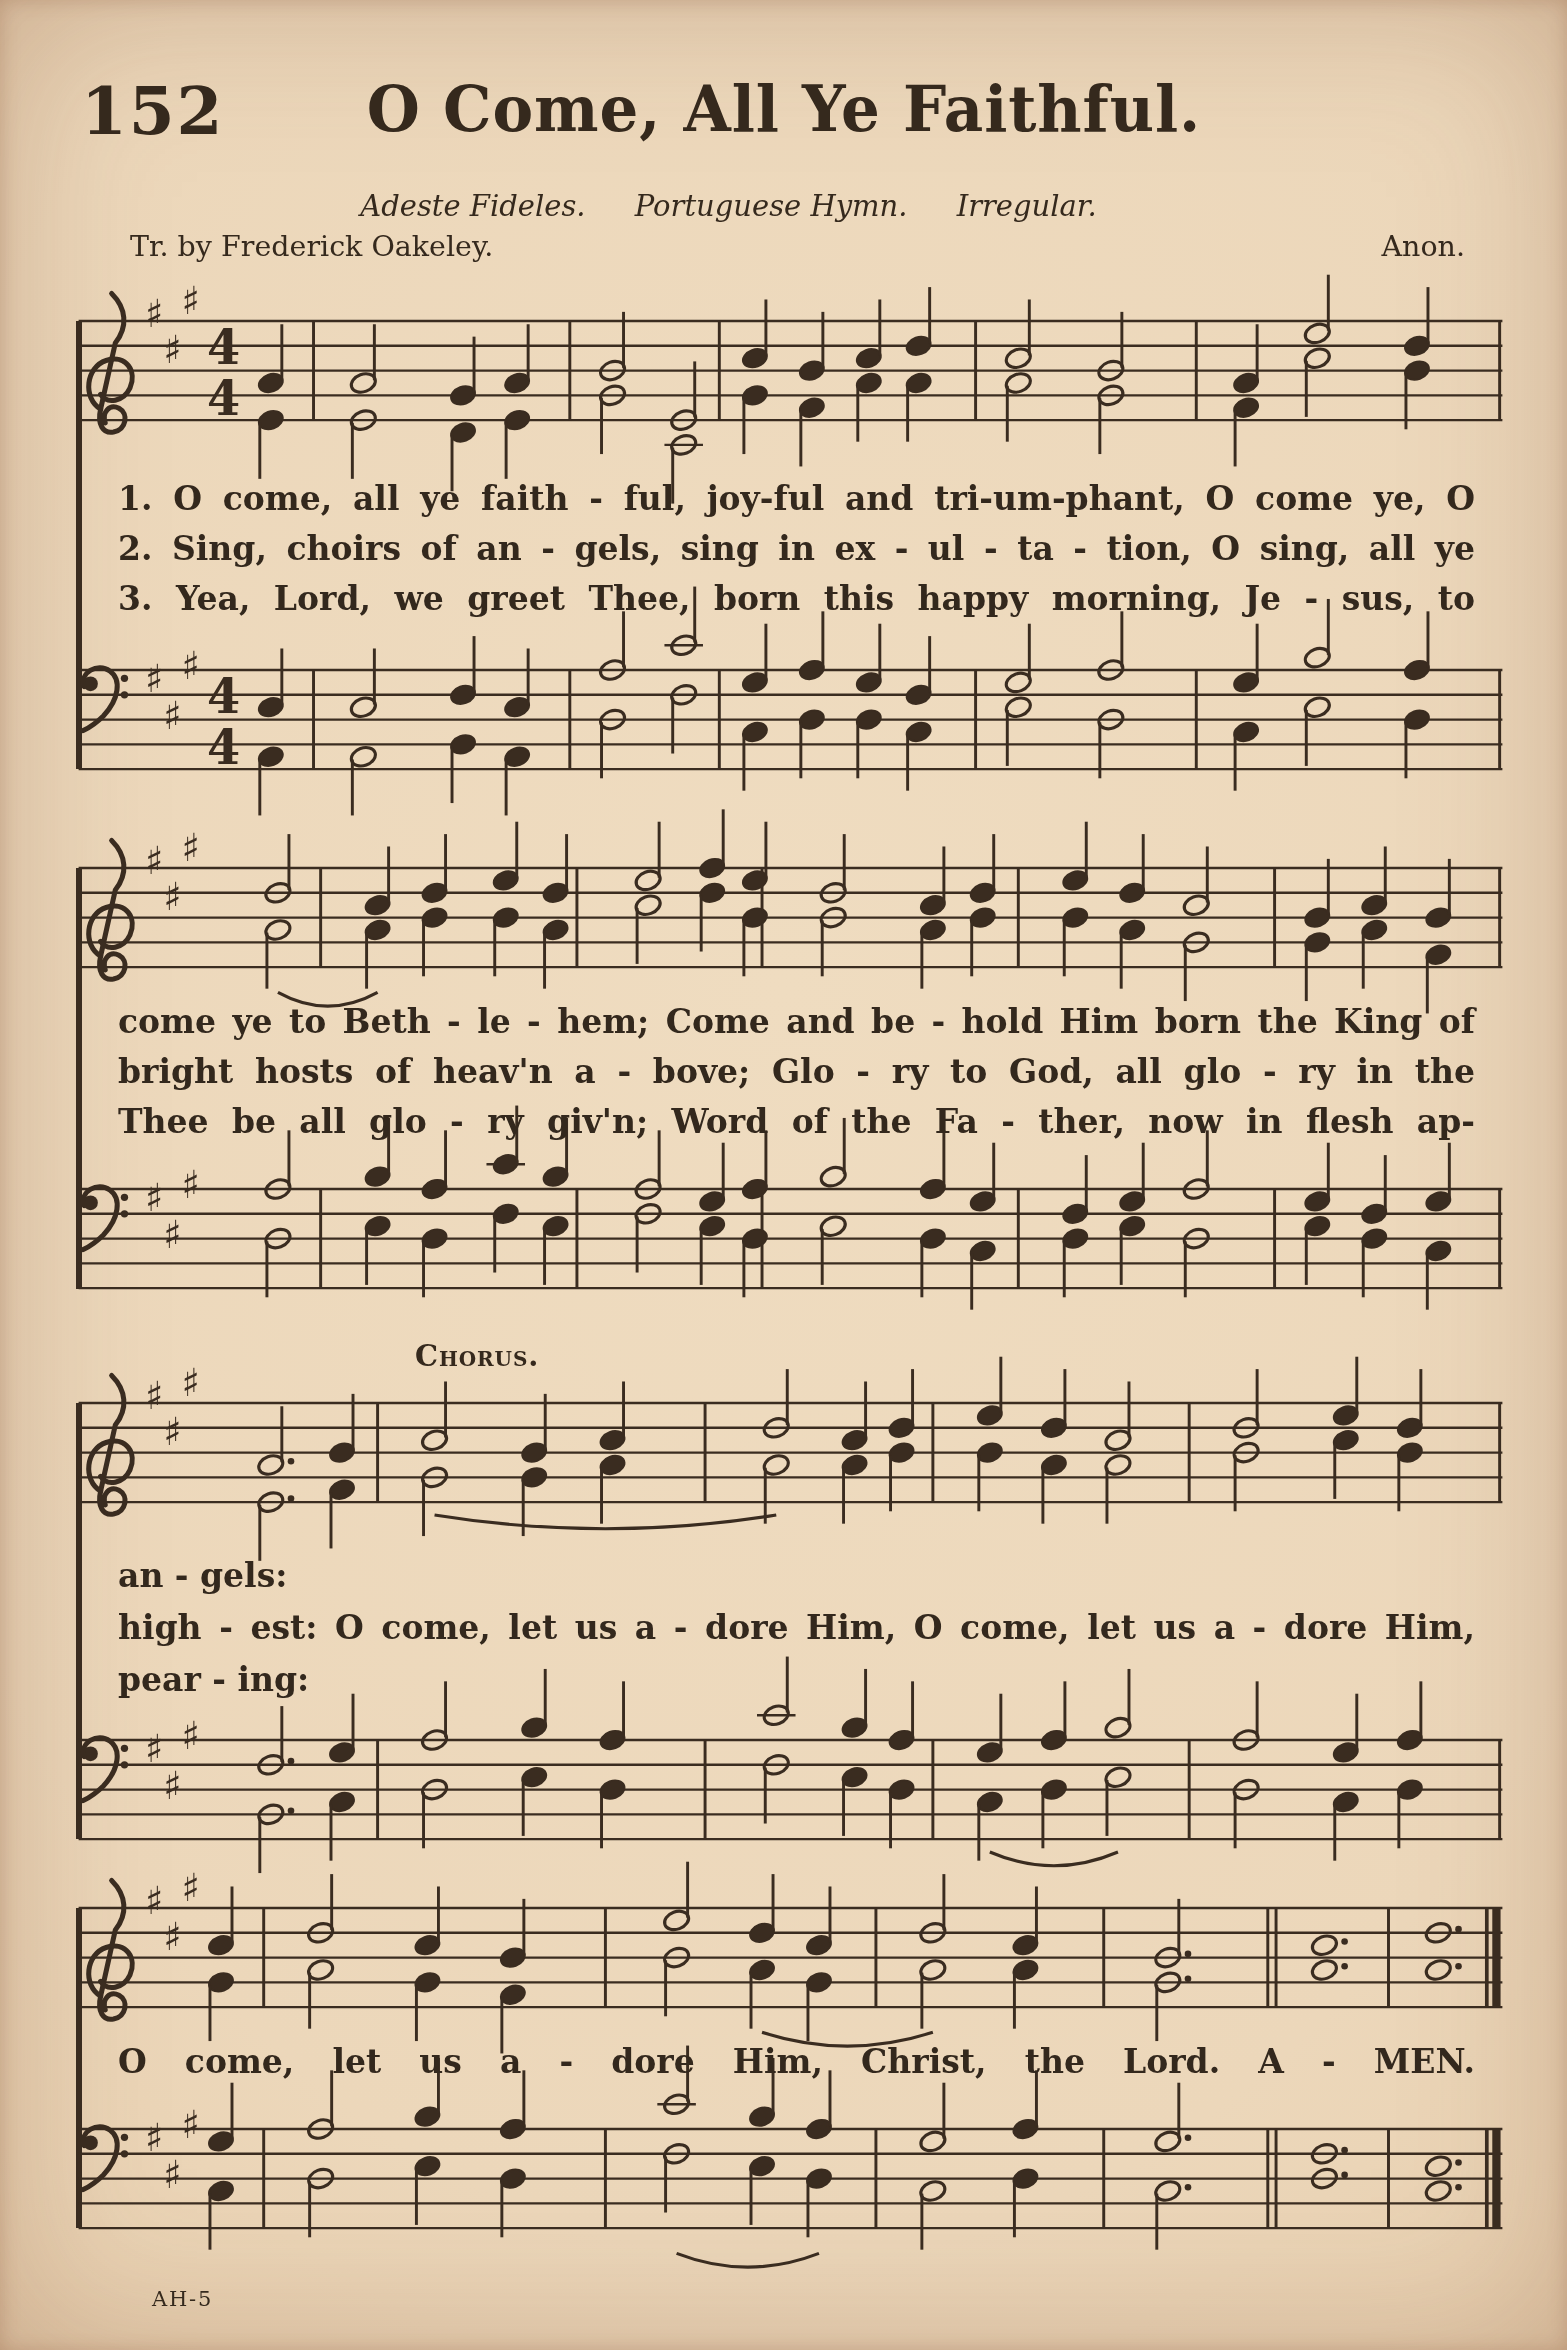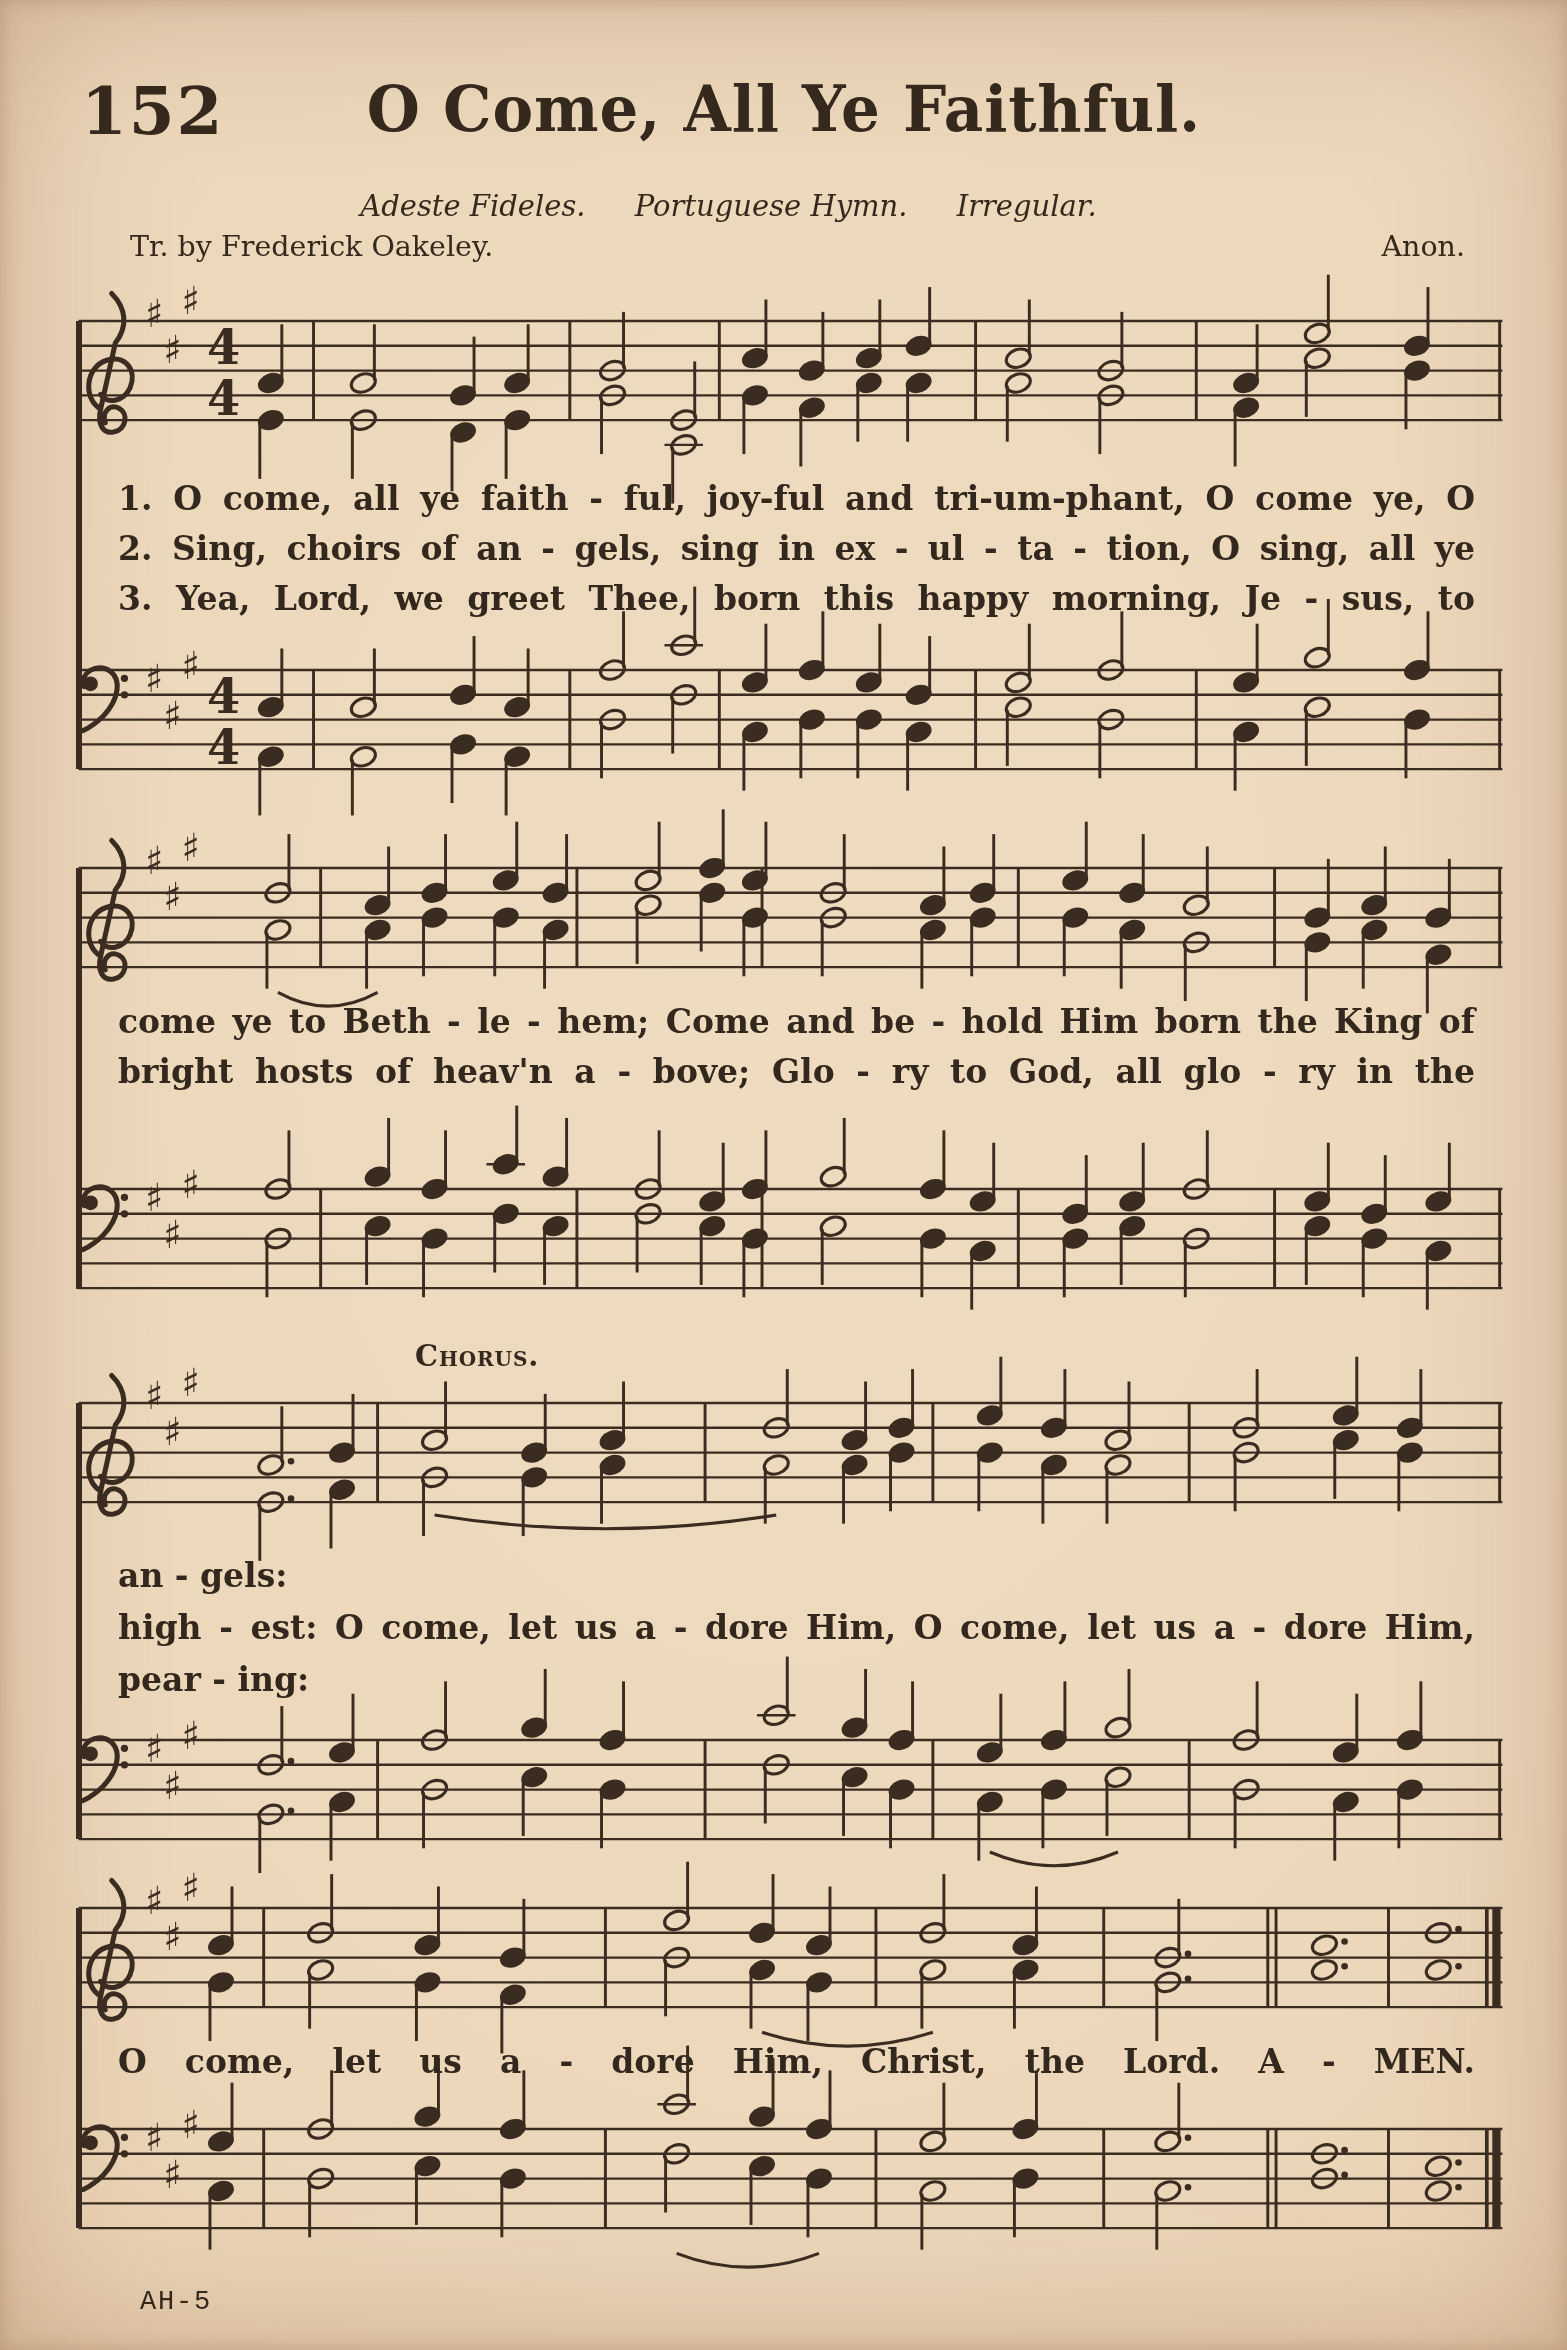--- a/index.html
+++ b/index.html
@@ -27,21 +27,21 @@
   .lyrics{left:118px;width:1357px;font-size:33px;font-weight:bold;color:#33281d;}
   .lyrics .ln{display:block;line-height:50px;white-space:normal;
               text-align:justify;text-align-last:justify;}
   .lyrics .ln.short{text-align:center;text-align-last:left;}
   #verses{top:474px;}
   #middle{top:997px;}
   #chorus-lyrics{top:1550px;line-height:52px;}
   #chorus-lyrics .ln{line-height:52px;}
   #final-lyrics{top:2037px;}
   #chorus-label{left:415px;top:1339px;font-size:29px;font-weight:bold;font-variant:small-caps;letter-spacing:0.9px;}
-  #footer-mark{left:140px;top:2287px;font-size:27px;letter-spacing:1.8px;font-family:Liberation Mono, monospace;}
+  #footer-mark{left:152px;top:2287px;font-size:21px;letter-spacing:1.8px;}
   
   .staff-box{left:78px;width:1425px;height:211px;}
   .sysline{left:76px;width:6.4px;background:#3a2c20;}
   svg{display:block;overflow:visible;}
 </style>
 </head>
 <body>
 
 <div id="page">
 
@@ -1205,20 +1205,21 @@
 
   <div class="abs lyrics" id="verses">
     <span class="ln">1.  O come, all ye faith - ful, joy-ful and tri-um-phant,  O  come ye,  O</span>
     <span class="ln">2.  Sing, choirs of an - gels, sing in ex - ul - ta - tion,  O  sing, all  ye</span>
     <span class="ln">3.  Yea, Lord, we greet Thee, born this happy morning,   Je - sus,  to</span>
   </div>
 
   <div class="abs lyrics" id="middle">
     <span class="ln">come  ye  to  Beth - le - hem;  Come  and be - hold Him born the King of</span>
     <span class="ln">bright hosts of heav'n a - bove;  Glo - ry  to  God,  all  glo - ry  in  the</span>
+    <span class="ln">Thee  be  all  glo  -  ry giv'n; Word of  the  Fa - ther,  now in flesh ap-</span>
   </div>
 
   <div class="abs lyrics" id="chorus-lyrics">
     <span class="ln short">an - gels:</span>
     <span class="ln">high - est:   O come, let us  a - dore  Him,  O come, let us  a - dore Him,</span>
     <span class="ln short">pear - ing:</span>
   </div>
 
   <div class="abs lyrics" id="final-lyrics">
     <span class="ln">O   come, let  us   a - dore   Him,  Christ,   the Lord.   A - MEN.</span>

